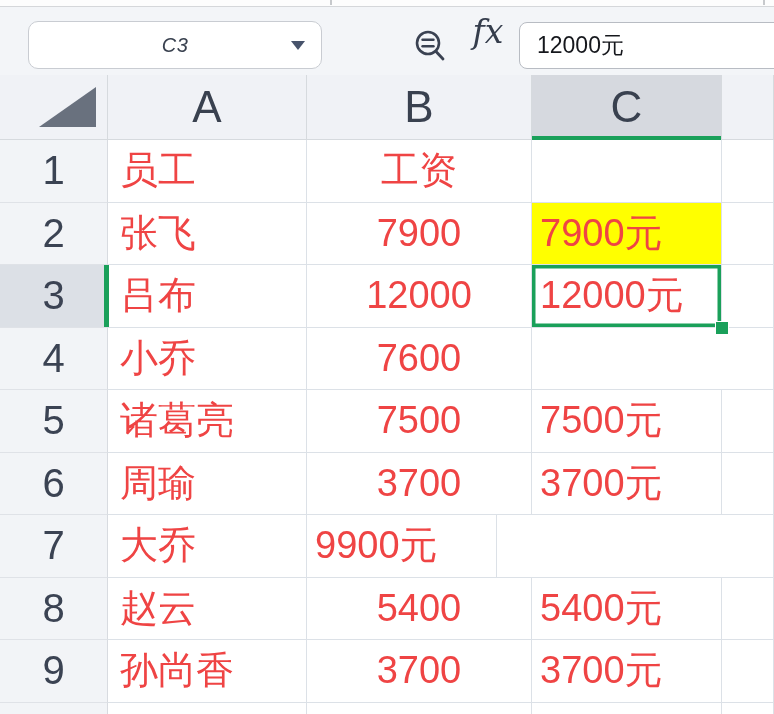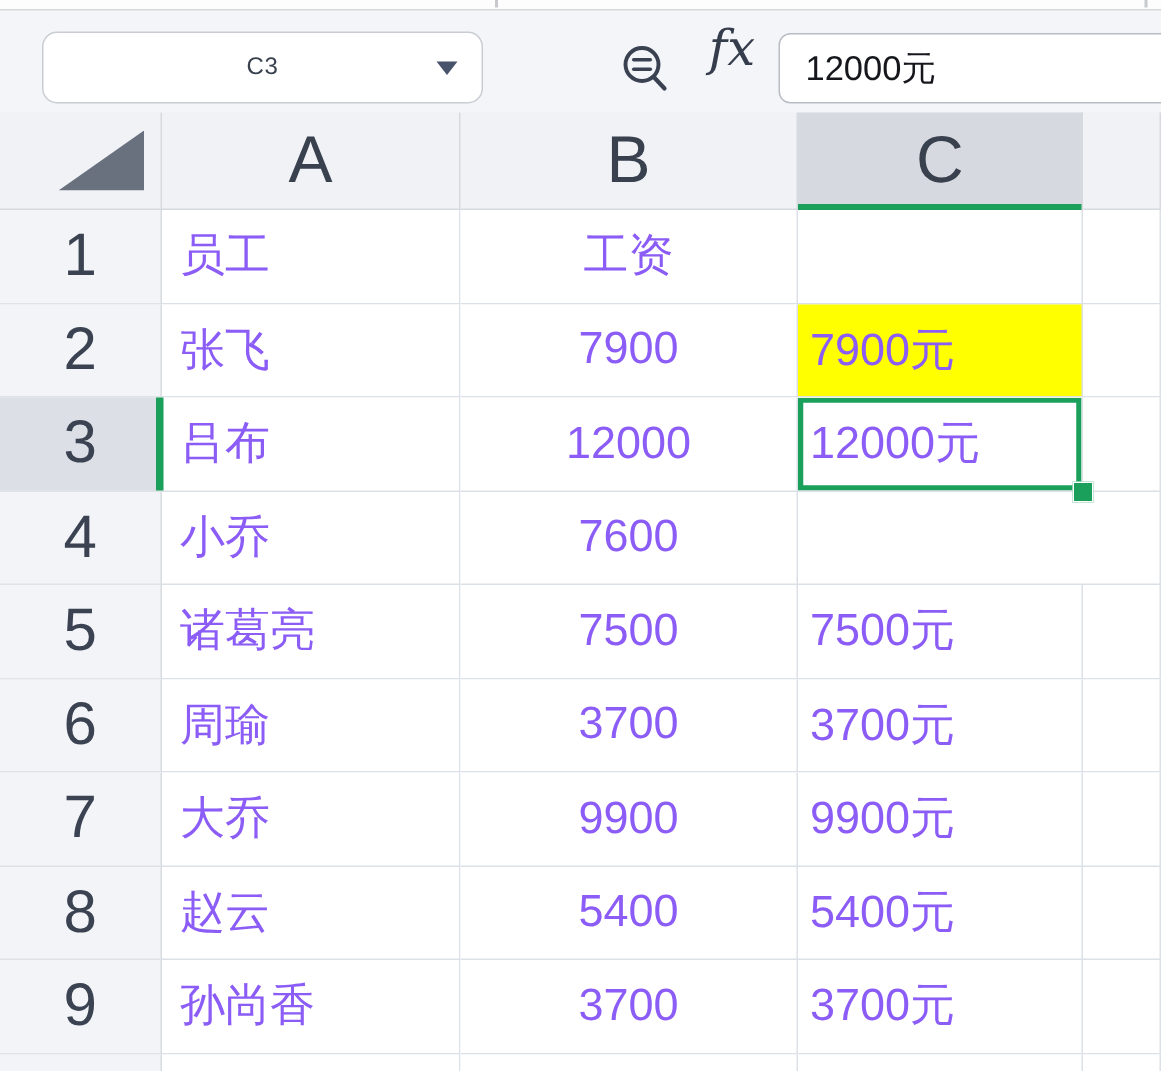--- a/index.html
+++ b/index.html
@@ -19,21 +19,21 @@
   .vdiv-1 { left:330px; }
   .vdiv-2 { left:763px; }
 
   
   .formulabar { position:absolute; left:0; top:8px; width:774px; height:67px; background:#f3f5f8; }
   .namebox {
     position:absolute; left:28px; top:13px; width:294px; height:48px;
     background:#fff; border:1.6px solid #c9ccd2; border-radius:10px;
     display:flex; align-items:center; justify-content:center;
   }
-  .namebox .nb-text { font-size:16px; color:#39414f; letter-spacing:0.5px; }
+  .namebox .nb-text { font-size:20px; color:#39414f; letter-spacing:0.5px;font-style:italic; }
   .nb-caret {
     position:absolute; right:16px; top:50%; margin-top:-4px;
     width:0; height:0; border-left:7px solid transparent; border-right:7px solid transparent;
     border-top:9px solid #47536b;
   }
   .search-ic { position:absolute; left:412px; top:20px; width:38px; height:38px; }
   .fx-ic {
     position:absolute; left:464px; top:4px; width:48px; height:42px;
     font-family:"DejaVu Serif","Liberation Serif",serif; font-style:italic;
     font-size:33px; color:#353d4c; text-align:center;
@@ -78,21 +78,21 @@
     border-right:1.5px solid #d8dbe0; border-bottom:1.5px solid #dfe2e7;
     display:flex; align-items:center; justify-content:center;
     font-size:40px; color:#3b4353;
   }
   .rowhdr.sel { background:#dce0e6; }
   .rowhdr.sel::after {
     content:""; position:absolute; top:0; bottom:0; right:-1.5px; width:4.5px; background:var(--green,#1aa05a);
   }
   .cell {
     background:#fff; border-right:1.5px solid #dce1e7; border-bottom:1.5px solid #dce1e7;
-    display:flex; align-items:center; font-size:30px; color:#8b5cf6;
+    display:flex; align-items:center; font-size:38px; color:#ef4444;
     white-space:nowrap; overflow:hidden;
   }
   .cell.col-a { padding-left:12px; }
   .cell.col-b { justify-content:center; }
   .cell.col-c { padding-left:8px;text-align:right; }
   .cell.hl-yellow { background:var(--yellow,#ffff00); }
   .cell.sel-cell { position:relative; z-index:3; overflow:visible;
     box-shadow:inset 0 0 0 3.5px var(--green,#1aa05a); }
   .fill-handle {
     position:absolute; right:-8px; bottom:-8px; width:14px; height:14px;
@@ -189,21 +189,20 @@
       <div class="rowhdr w-rh">6</div>
       <div class="cell col-a w-a">周瑜</div>
       <div class="cell col-b w-b">3700</div>
       <div class="cell col-c w-c">3700元</div>
       <div class="cell w-d"></div>
     </div>
 
     <div class="grow">
       <div class="rowhdr w-rh">7</div>
       <div class="cell col-a w-a">大乔</div>
-      <div class="cell col-b w-b">9900</div>
       <div class="cell col-c w-c">9900元</div>
       <div class="cell w-d"></div>
     </div>
 
     <div class="grow">
       <div class="rowhdr w-rh">8</div>
       <div class="cell col-a w-a">赵云</div>
       <div class="cell col-b w-b">5400</div>
       <div class="cell col-c w-c">5400元</div>
       <div class="cell w-d"></div>

